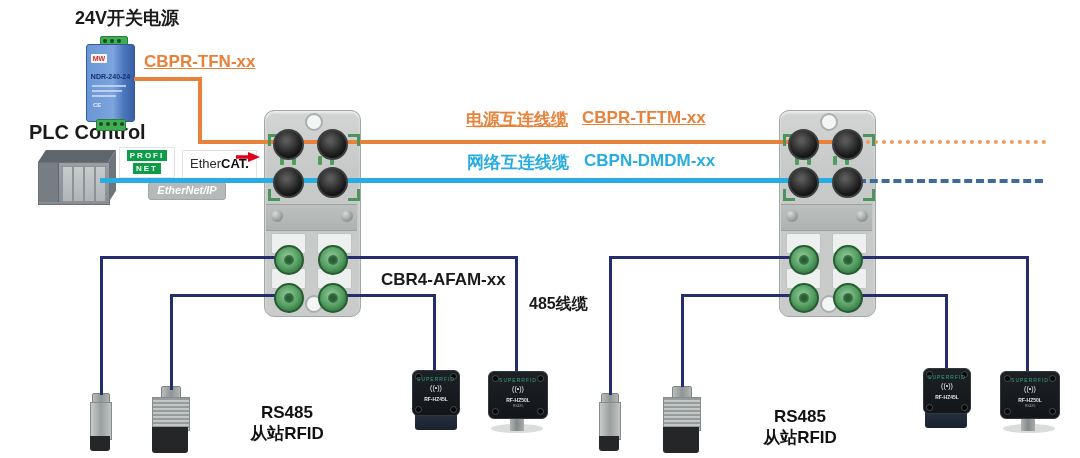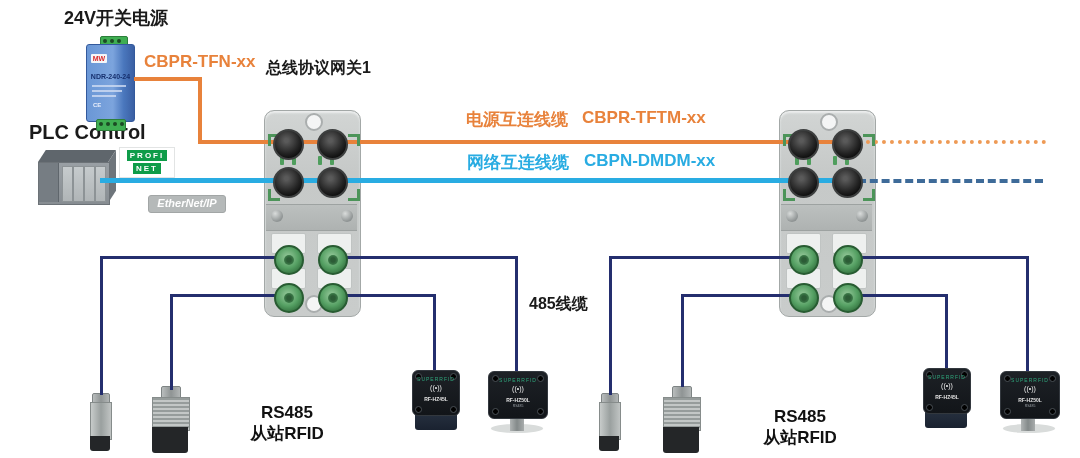--- a/index.html
+++ b/index.html
@@ -1,20 +1,20 @@
 <!DOCTYPE html>
 <html><head>
 <meta charset="utf-8">
 <style>
   html,body{margin:0;padding:0;background:#fff;}
   .canvas{position:relative;width:1080px;height:458px;background:#ffffff;overflow:hidden;
           font-family:"Liberation Sans","DejaVu Sans",sans-serif;}
   .t{position:absolute;white-space:nowrap;color:#1a1a1a;}
   .bold{font-weight:bold;}
-  .orange{color:#E8823B;}
+  .orange{color:#E8823B;text-decoration:underline;}
   .cyan{color:#29ACE2;}
 
   
   .oline{position:absolute;background:#E8823B;z-index:1;}
   .cline{position:absolute;background:#29ACE2;z-index:1;}
   .nline{position:absolute;background:#242E6E;z-index:1;}
   .dotted-o{position:absolute;border-top:4px dotted #EE9A55;z-index:1;}
   .dashed-b{position:absolute;border-top:4px dashed #3E6B99;z-index:1;}
 
   
@@ -84,30 +84,30 @@
   .pole{position:absolute;background:linear-gradient(90deg,#b0b4b4,#848a8a 50%,#a8acac);z-index:1;}
   .base{position:absolute;background:#d9dcdb;border-radius:50%;z-index:0;}
 
   .caption{position:absolute;text-align:center;font-weight:bold;color:#111;font-size:17px;line-height:1.25;}
 </style>
 </head>
 <body>
 
 <div class="canvas">
 
-  <div class="t bold" style="left:64px;top:6px;font-size:18px">24V开关电源</div>
+  <div class="t bold" style="left:75px;top:6px;font-size:18px">24V开关电源</div>
   <div class="t bold orange" style="left:144px;top:52px;font-size:17px">CBPR-TFN-xx</div>
-  <div class="t bold" style="left:266px;top:58px;font-size:16px">总线协议网关1</div>
   <div class="t bold" style="left:29px;top:121px;font-size:20px">PLC Control</div>
 
   <div class="t bold orange" style="left:582px;top:108px;font-size:17px">CBPR-TFTM-xx</div>
   <div class="t bold orange" style="left:466px;top:108px;font-size:17px">电源互连线缆</div>
   <div class="t bold cyan" style="left:584px;top:151px;font-size:17px">CBPN-DMDM-xx</div>
   <div class="t bold cyan" style="left:467px;top:151px;font-size:17px">网络互连线缆</div>
 
+  <div class="t bold" style="left:381px;top:270px;font-size:17px">CBR4-AFAM-xx</div>
   <div class="t bold" style="left:529px;top:294px;font-size:16px">485线缆</div>
 
   <div>
     <div class="psu-term" style="left:100px;top:36px;width:26px;height:10px"><span class="psu-dot"></span><span class="psu-dot"></span><span class="psu-dot"></span><span class="psu-dot"></span></div>
     <div class="psu-body">
       <div class="psu-chip">MW</div>
       <div class="psu-model">NDR-240-24</div>
       <div class="psu-row" style="top:40px;width:34px"></div>
       <div class="psu-row" style="top:45px;width:30px"></div>
       <div class="psu-row" style="top:50px;width:24px"></div>
@@ -125,21 +125,27 @@
       <div class="plc-slat" style="left:34px"></div>
       <div class="plc-slat" style="left:45px"></div>
       <div class="plc-slat" style="left:56px"></div>
     </div>
   </div>
 
   <div class="logo" style="left:119px;top:147px;width:54px;height:29px">
     <span class="pnrow">PROFI</span>
     <span class="pnrow">NET</span>
   </div>
-  <div class="enip" style="position:absolute;left:148px;top:195px;width:76px;height:16px">EtherNet/IP</div>
+  <div class="logo ecat" style="left:182px;top:150px;width:73px;height:27px">
+    <span>Ether</span><b>CAT.</b>
+    <svg style="position:absolute;right:-4px;top:1px" width="24" height="10" viewBox="0 0 24 10">
+        <polygon points="0,3.2 12,3.2 12,0 24,5 12,10 12,6.8 0,6.8" fill="#e2001a"></polygon>
+      </svg>
+  </div>
+  <div class="enip" style="position:absolute;left:148px;top:182px;width:76px;height:16px">EtherNet/IP</div>
 
   <div class="gw" style="left:264px;top:110px">
     <div class="hole" style="left:40px;top:2px"></div>
     <div class="brk tl" style="left:3px;top:23px"></div>
       <div class="brk tr" style="left:83px;top:23px"></div>
     <div class="led" style="left:15px;top:45px"></div>
       <div class="led" style="left:27px;top:45px"></div>
     <div class="led" style="left:53px;top:45px"></div>
       <div class="led" style="left:65px;top:45px"></div>
     <div class="brk bl" style="left:3px;top:78px"></div>

